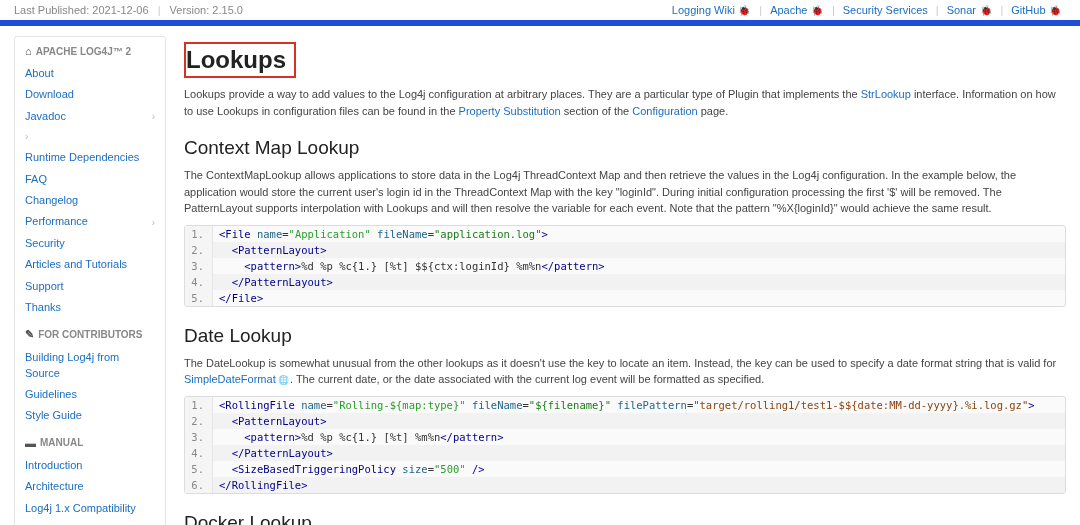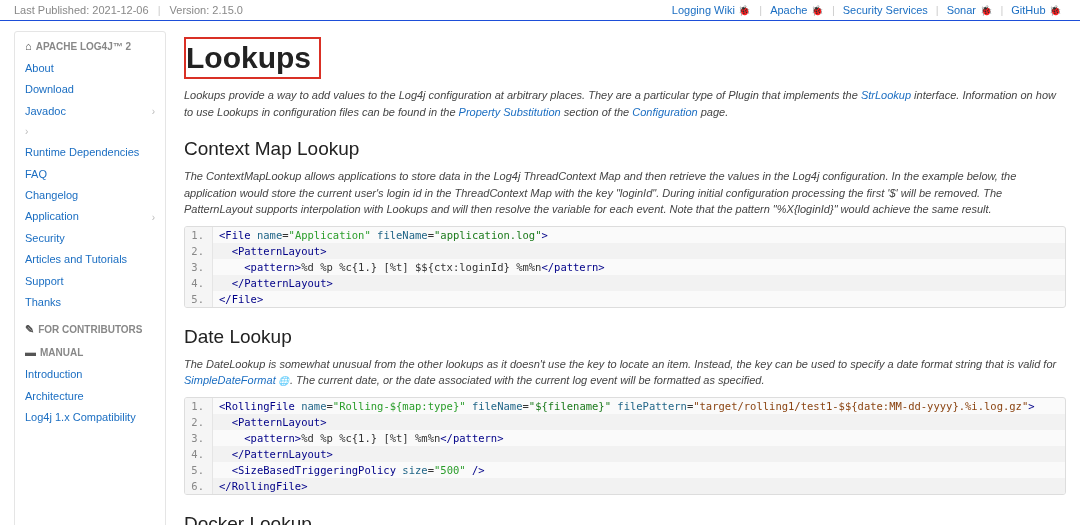--- a/index.html
+++ b/index.html
@@ -1,34 +1,34 @@
 <!DOCTYPE html>
 <html><head>
 <meta charset="utf-8">
 <style>
   * { box-sizing: border-box; margin: 0; padding: 0; }
   body { font-family: "Helvetica Neue", Helvetica, Arial, sans-serif; font-size: 12px; color: #333; background: #fff; }
-  .topbar { display: flex; justify-content: space-between; align-items: center; padding: 4px 14px; border-bottom: 1px solid #1d4ed8; font-size: 11px; color: #666; }
+  .topbar { display: flex; justify-content: space-between; align-items: center; padding: 4px 14px; border-bottom: 6px solid #1d4ed8; font-size: 11px; color: #666; }
   .topbar-left span { color: #888; }
   .topbar-left .sep { margin: 0 6px; color: #ccc; }
   .topbar-right { display: flex; gap: 0; align-items: flex-end; }
   .topbar-right a { color: #1b6ec2; text-decoration: none; margin: 0 4px; }
   .topbar-right .bug { color: #8b0000; margin-right: 4px; font-size: 10px; }
   .topbar-right .pipe { color: #ccc; margin: 0 4px; }
   .container { display: flex; padding: 10px 14px; gap: 18px; }
   .sidebar { width: 152px; flex-shrink: 0; border: 1px solid #e5e5e5; border-radius: 3px; padding: 8px 10px; font-size: 11px; }
   .side-section { margin-bottom: 10px; }
   .side-header { display: flex; align-items: center; gap: 4px; color: #888; font-size: 10px; font-weight: bold; text-transform: uppercase; margin-bottom: 6px; }
   .side-header .icon { color: #555; font-size: 11px; }
   .sidebar a { display: flex; justify-content: space-between; align-items: flex-end; color: #1b6ec2; text-decoration: none; padding: 3px 0; font-size: 11px; line-height: 1.4; }
   .sidebar .caret { color: #bbb; font-size: 10px; }
   .content { flex: 1; min-width: 0; }
-  h1 { font-size: 30px; font-weight: bold; color: #222; margin: 6px 0 8px; display: inline-block; padding: 2px 8px 2px 0; border: 2px solid #d93025; }
+  h1 { font-size: 24px; font-weight: bold; color: #222; margin: 6px 0 8px; display: inline-block; padding: 2px 8px 2px 0; border: 2px solid #d93025; }
   h2 { font-size: 19px; font-weight: normal; color: #222; margin: 18px 0 8px; }
-  p { font-size: 11px; line-height: 1.5; color: #444; margin-bottom: 8px; font-style: italic; }
+  p { font-size: 11px; line-height: 1.5; color: #444; margin-bottom: 8px; }
   p a { color: #1b6ec2; text-decoration: none; }
   .codebox { border: 1px solid #ddd; border-radius: 3px; background: #fafafa; font-family: Menlo, Consolas, monospace; font-size: 10.5px; overflow-x: auto; margin-bottom: 8px; }
   .codebox .line { display: flex; }
   .codebox .line:nth-child(even) { background: #f2f2f2; }
   .codebox .ln { width: 28px; text-align: right; padding: 2px 8px 2px 0; color: #888; background: #f5f5f5; border-right: 1px solid #e5e5e5; flex-shrink: 0; }
   .codebox .code { padding: 2px 6px; white-space: pre; }
   .tag { color: #008; }
   .attr { color: #268; }
   .str { color: #2a9d2a; }
   .strb { color: #1b7a1b; }
@@ -87,21 +87,21 @@
           <a href="#">
             <span>Runtime Dependencies</span>
           </a>
           <a href="#">
             <span>FAQ</span>
           </a>
           <a href="#">
             <span>Changelog</span>
           </a>
           <a href="#">
-            <span>Application</span>
+            <span>Performance</span>
             <span class="caret">›</span>
           </a>
           <a href="#">
             <span>Security</span>
           </a>
           <a href="#">
             <span>Articles and Tutorials</span>
           </a>
           <a href="#">
             <span>Support</span>
@@ -109,20 +109,31 @@
           <a href="#">
             <span>Thanks</span>
           </a>
         </div>
     </div>
     <div class="side-section">
       <div class="side-header">
         <span class="icon">✎</span>
         <span>FOR CONTRIBUTORS</span>
       </div>
+      <div id="side-items-2">
+          <a href="#">
+            <span>Building Log4j from Source</span>
+          </a>
+          <a href="#">
+            <span>Guidelines</span>
+          </a>
+          <a href="#">
+            <span>Style Guide</span>
+          </a>
+        </div>
     </div>
     <div class="side-section">
       <div class="side-header">
         <span class="icon">▬</span>
         <span>MANUAL</span>
       </div>
       <div id="side-items-3">
           <a href="#">
             <span>Introduction</span>
           </a>

